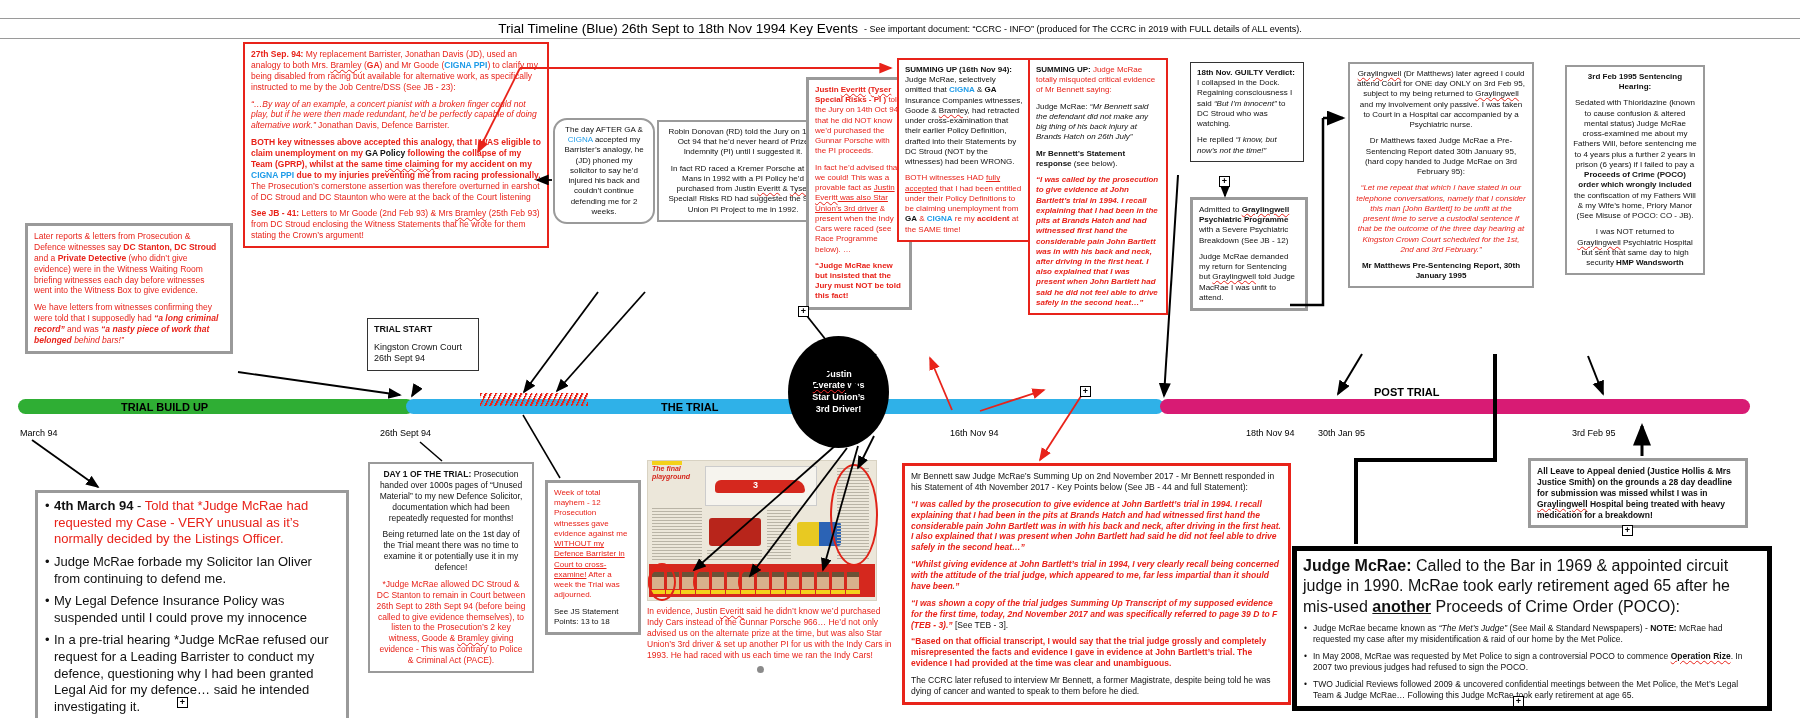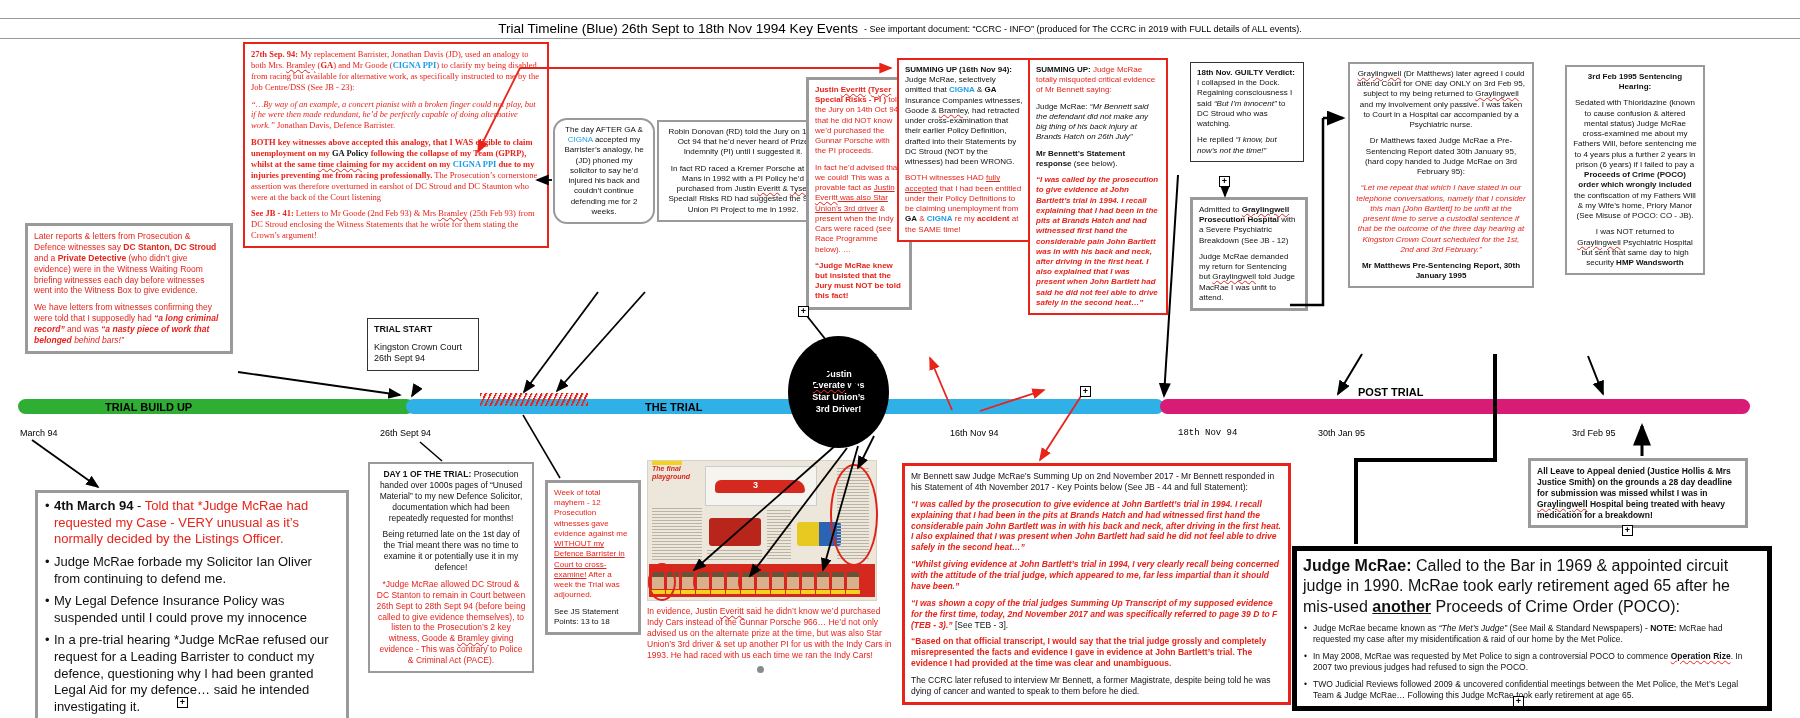--- a/index.html
+++ b/index.html
@@ -6,21 +6,21 @@
   #canvas{position:relative;width:1800px;height:718px;background:#fff;overflow:hidden;
           font-family:"Liberation Sans",sans-serif;color:#111;}
   
   .title-strip{position:absolute;left:0;top:18px;width:1800px;height:19px;
                border-top:1px solid #9a9a9a;border-bottom:1px solid #9a9a9a;
                display:flex;align-items:center;justify-content:center;white-space:nowrap;}
   .title-main{font-size:13.5px;color:#000;}
   .title-note{font-size:9px;color:#000;margin-left:6px;}
   
   .bar{position:absolute;top:399px;height:15px;border-radius:8px;}
-  .bar-label{position:absolute;font-size:11px;font-weight:bold;color:#000;white-space:nowrap;z-index:5;}
+  .bar-label{position:absolute;font-size:11px;font-weight:bold;color:#000;white-space:nowrap;z-index:5;margin-left:16px;}
   .date{position:absolute;top:428px;font-size:9px;color:#000;white-space:nowrap;z-index:5;}
   .scribble{position:absolute;left:480px;top:393px;width:108px;height:13px;z-index:6;
             background:repeating-linear-gradient(115deg,#e8231a 0 1.6px,rgba(232,35,26,.25) 1.6px 2.6px,transparent 2.6px 4.6px);}
   
   .box{position:absolute;background:#fff;padding:5px 6px;font-size:8px;line-height:1.28;z-index:4;}
   .box .p{margin:0 0 6px;}
   .box .p:last-child{margin-bottom:0;}
   .bl-item{padding-left:10px;position:relative;margin-bottom:7px;}
   .bl-item:before{content:"\2022";position:absolute;left:1px;}
   .gray2{border:2px solid #9a9a9a;text-align:center;} .gray3{border:3px solid #9a9a9a;}
@@ -76,25 +76,25 @@
   <div class="bar" style="left:1160px;width:590px;background:#d81b74;"></div>
   <div class="scribble"></div>
 
   <div class="bar-label" style="left:105px;top:401px;">TRIAL BUILD UP</div>
   <div class="bar-label" style="left:645px;top:401px;">THE TRIAL</div>
   <div class="bar-label" style="left:1358px;top:386px;">POST TRIAL</div>
 
   <div class="date" style="left:20px;">March 94</div>
   <div class="date" style="left:380px;">26th Sept 94</div>
   <div class="date" style="left:950px;">16th Nov 94</div>
-  <div class="date" style="left:1178px;font-family:Liberation Mono, monospace;">18th Nov 94</div>
+  <div class="date" style="left:1246px;">18th Nov 94</div>
   <div class="date" style="left:1318px;">30th Jan 95</div>
   <div class="date" style="left:1572px;">3rd Feb 95</div>
 
-  <div class="box red2" style="left:243px;top:42px;width:290px;font-size:8.5px;font-family:Liberation Serif, serif;">
+  <div class="box red2" style="left:243px;top:42px;width:290px;font-size:8.5px;">
       <div class="p"><span class="b r">27th Sep. 94: </span><span class="r">My replacement Barrister, Jonathan Davis (JD), used an analogy to both Mrs. </span><span class="r sq">Bramley</span><span class="r"> (</span><span class="b r">GA</span><span class="r">) and Mr Goode (</span><span class="b bl">CIGNA PPI</span><span class="r">) to clarify my being disabled from racing but available for alternative work, as specifically instructed to me by the Job Centre/DSS (See JB - 23):</span></div>
       <div class="p"><span class="i r">“…By way of an example, a concert pianist with a broken finger could not play, but if he were then made redundant, he’d be perfectly capable of doing alternative work.” </span><span class="r">Jonathan Davis, Defence Barrister.</span></div>
       <div class="p"><span class="b r">BOTH key witnesses above accepted this analogy, that I WAS eligible to claim unemployment on my </span><span class="b">GA Policy</span><span class="b r"> following the collapse of my Team (GPRP), whilst at the same </span><span class="b r sq">time claiming</span><span class="b r"> for my accident on my </span><span class="b bl">CIGNA PPI</span><span class="b r"> due to my injuries preventing me from racing professionally.</span><span class="r">  The Prosecution’s cornerstone assertion was therefore overturned in earshot of DC Stroud and DC Staunton who were at the back of the Court listening</span></div>
       <div class="p"><span class="b r">See JB - 41: </span><span class="r">Letters to Mr Goode (2nd Feb 93) &amp; Mrs </span><span class="r sq">Bramley</span><span class="r"> (25th Feb 93) from DC Stroud enclosing the Witness Statements that he wrote for them stating the Crown’s argument!</span></div>
     </div>
   <div class="box gray3" style="left:25px;top:223px;width:190px;font-size:8.5px;">
       <div class="p"><span class="r">Later reports &amp; letters from Prosecution &amp; Defence witnesses say </span><span class="b r">DC Stanton, DC Stroud</span><span class="r"> and a </span><span class="b r">Private Detective</span><span class="r"> (who didn’t give evidence) were in the Witness Waiting Room briefing witnesses each day before witnesses went into the Witness Box to give evidence.</span></div>
       <div class="p"><span class="r">We have letters from witnesses confirming they were told that I supposedly had </span><span class="b i r">“a long criminal record”</span><span class="r"> and was </span><span class="b i r">“a nasty piece of work that belonged</span><span class="i r"> behind bars!”</span></div>
     </div>
   <div class="box black1" style="left:367px;top:318px;width:98px;font-size:9px;">
@@ -121,21 +121,21 @@
       <div class="p"><span class="b">SUMMING UP: </span><span class="r">Judge McRae totally misquoted critical evidence of Mr Bennett saying:</span></div>
       <div class="p"><span>Judge McRae: </span><span class="i">“Mr Bennett said the defendant did not make any big thing of his back injury at Brands Hatch on 26th July”</span></div>
       <div class="p"><span class="b">Mr Bennett’s Statement response</span><span> (see below).</span></div>
       <div class="p"><span class="b i r">“I was called by the prosecution to give evidence at John Bartlett’s trial in 1994.  I recall explaining that I had been in the pits at Brands Hatch and had witnessed first hand the considerable pain John Bartlett was in with his back and neck, after driving in the first heat. I also explained that I was present when John Bartlett had said he did not feel able to drive safely in the second heat…”</span></div>
     </div>
   <div class="box black1" style="left:1190px;top:62px;width:100px;">
       <div class="p"><span class="b">18th Nov. GUILTY Verdict: </span><span>I collapsed in the Dock. Regaining consciousness I said </span><span class="i">“But I’m innocent”</span><span> to DC Stroud who was watching.</span></div>
       <div class="p"><span>He replied </span><span class="i">“I know, but now’s not the time!”</span></div>
     </div>
   <div class="box gray3" style="left:1190px;top:197px;width:100px;">
-      <div class="p"><span>Admitted to </span><span class="b sq">Graylingwell</span><span class="b"> Prosecution Hospital</span><span> with a Severe Psychiatric Breakdown (See JB - 12)</span></div>
+      <div class="p"><span>Admitted to </span><span class="b sq">Graylingwell</span><span class="b"> Psychiatric Programme</span><span> with a Severe Psychiatric Breakdown (See JB - 12)</span></div>
       <div class="p"><span>Judge McRae demanded my return for Sentencing but </span><span class="sq">Graylingwell</span><span> told Judge MacRae I was unfit to attend.</span></div>
     </div>
   <div class="box gray2" style="left:1348px;top:62px;width:170px;">
       <div class="p"><span class="sq">Graylingwell</span><span>  (Dr Matthews) later agreed I could attend Court for ONE day ONLY on 3rd Feb 95, subject to my being returned to </span><span class="sq">Graylingwell</span><span> and my involvement only passive. I was taken to Court in a Hospital car accompanied by a Psychiatric nurse.</span></div>
       <div class="p"><span>Dr Matthews faxed Judge McRae a Pre-Sentencing Report dated 30th January 95, (hard copy handed to Judge McRae on 3rd February 95):</span></div>
       <div class="p"><span class="i r">“Let me repeat that which I have stated in our telephone conversations, namely that I consider this man [John Bartlett] to be unfit at the present time to serve a custodial sentence if that be the outcome of the three day hearing at Kingston Crown Court scheduled for the 1st, 2nd and 3rd February.”</span></div>
       <div class="p"><span class="b">Mr Matthews Pre-Sentencing Report, 30th January 1995</span></div>
     </div>
   <div class="box gray2" style="left:1565px;top:65px;width:124px;">
       <div class="p"><span class="b">3rd Feb 1995 Sentencing Hearing:</span></div>

